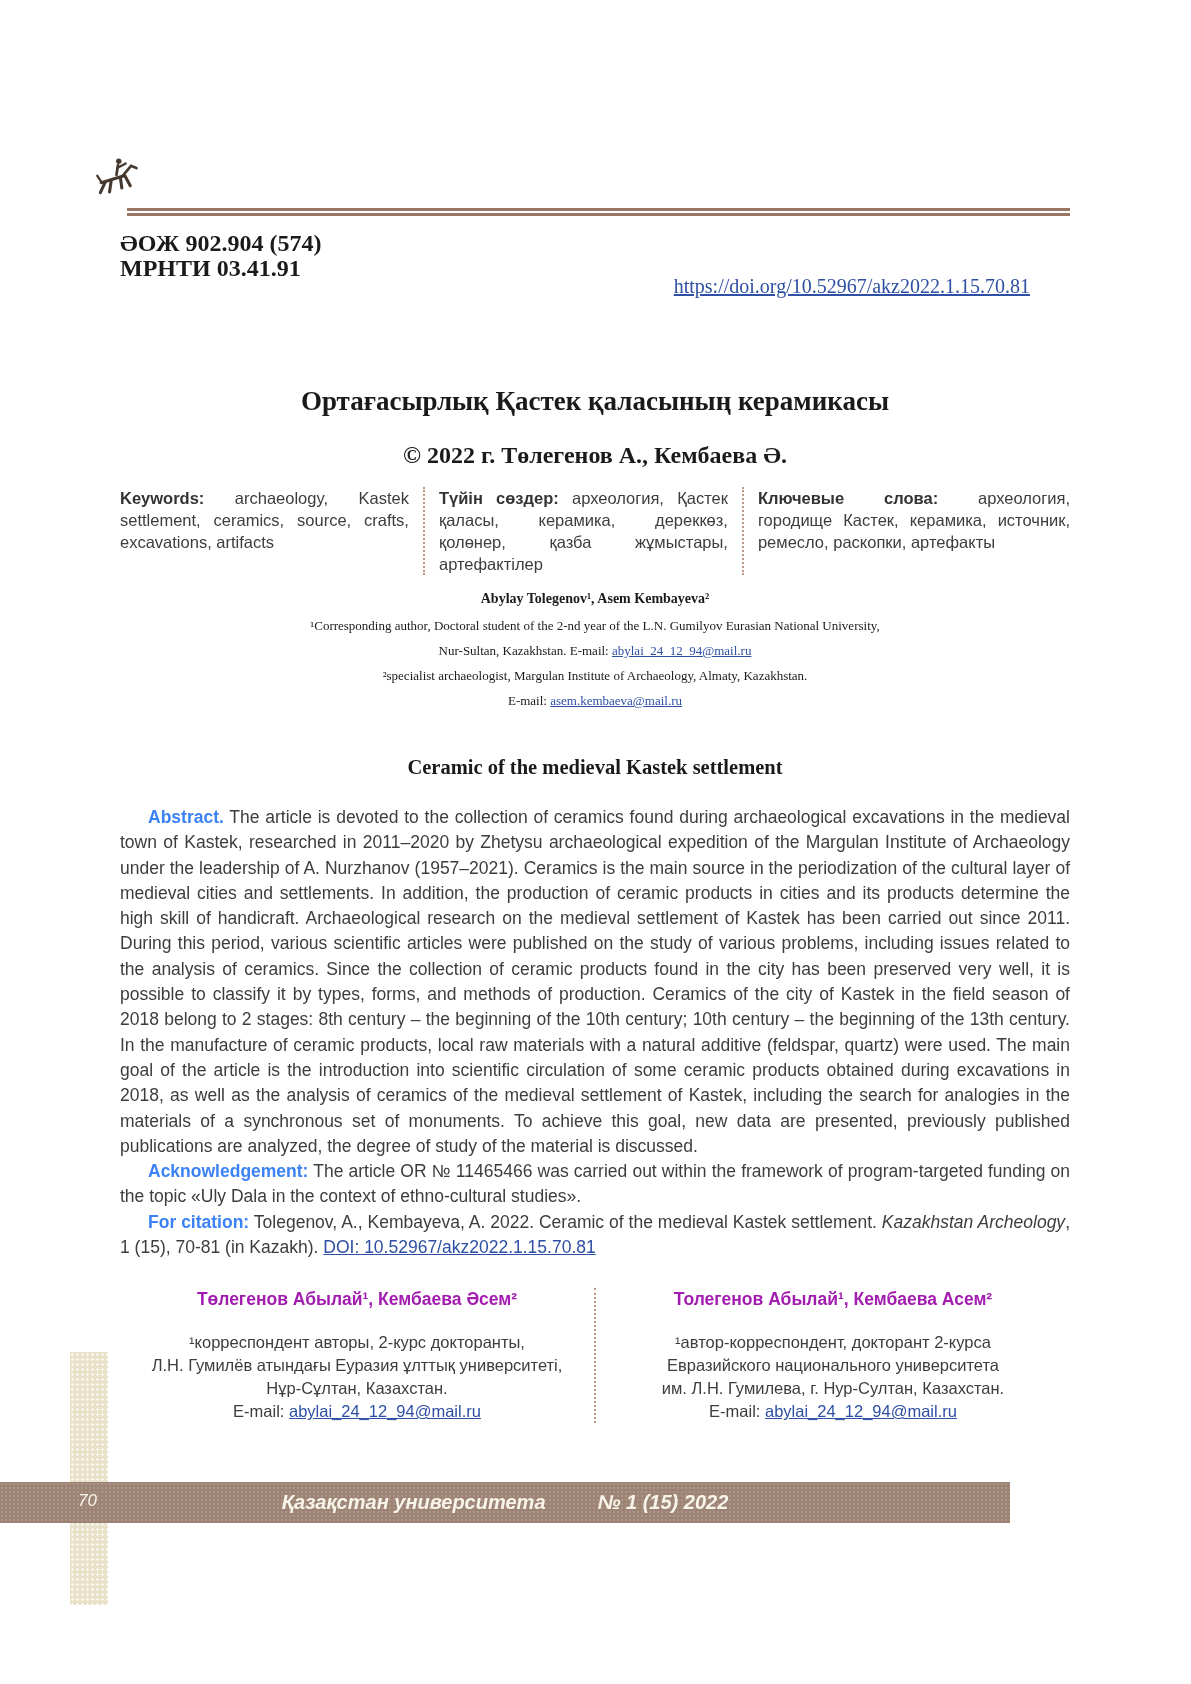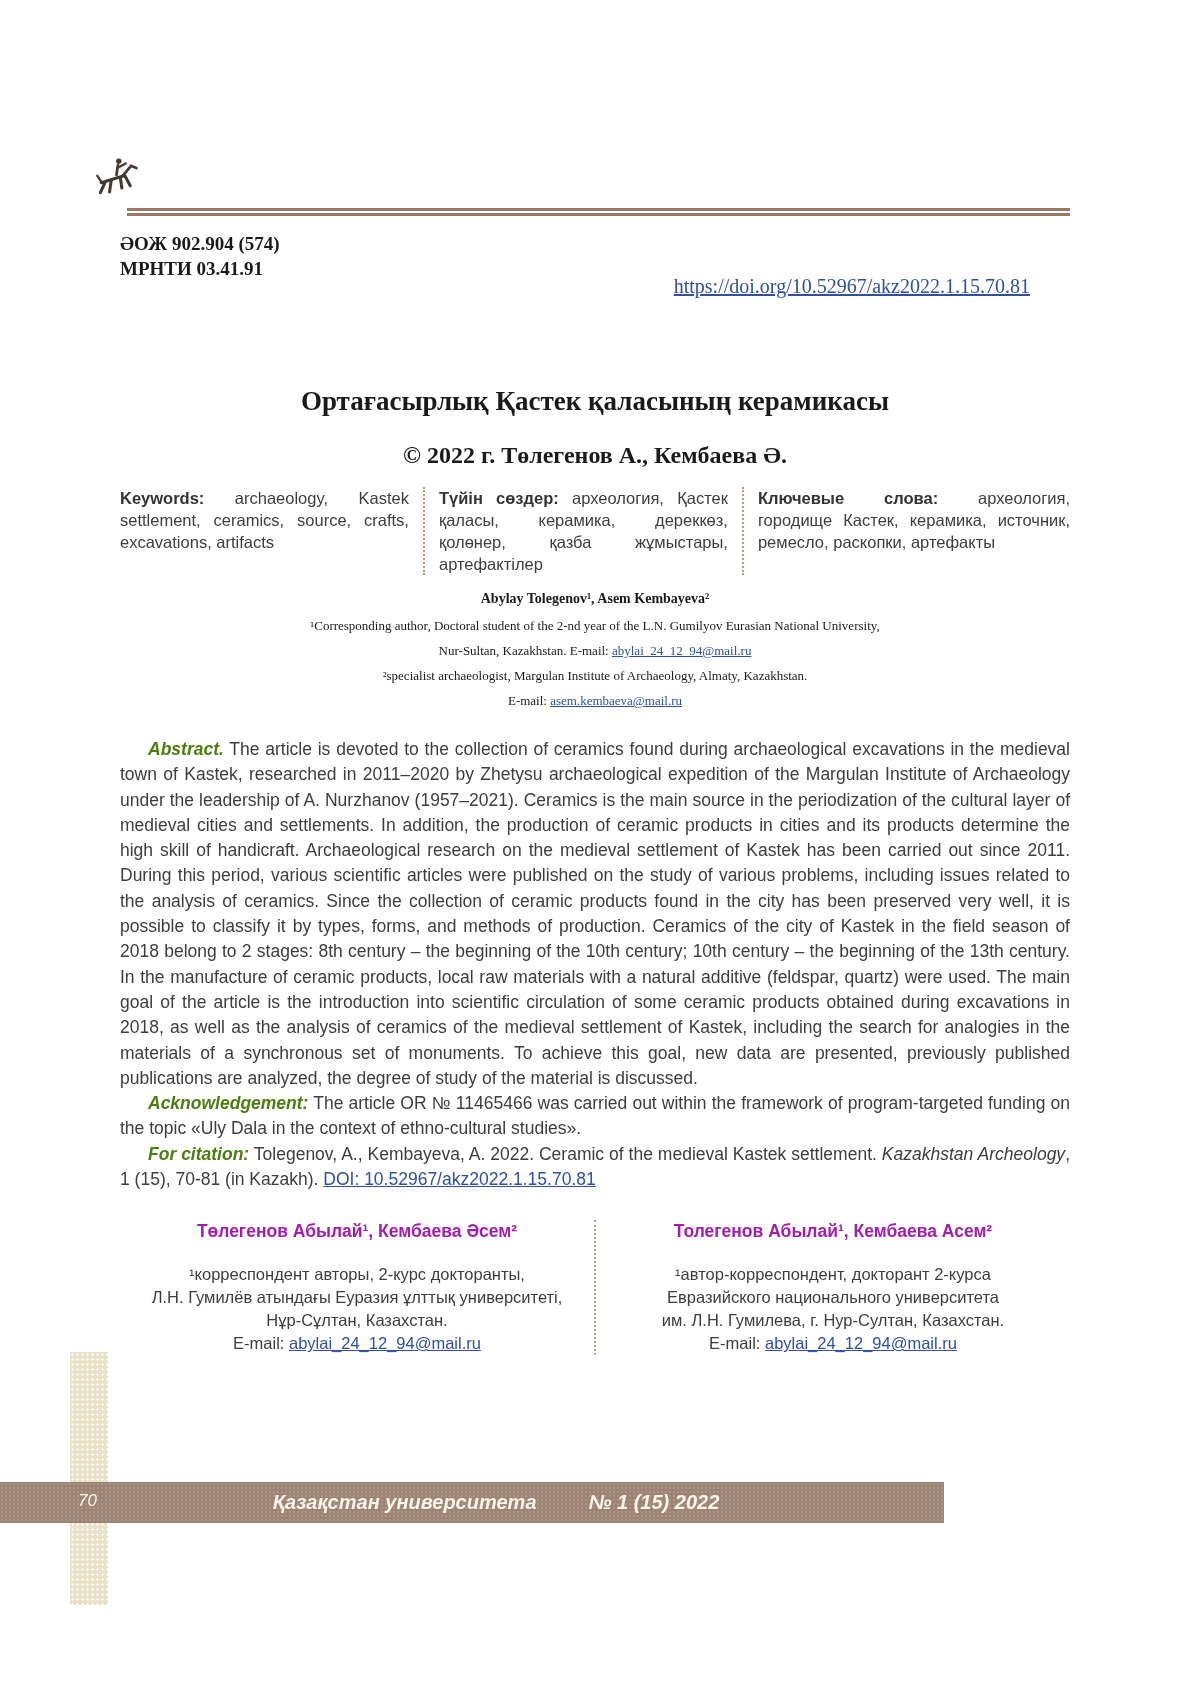--- a/index.html
+++ b/index.html
@@ -10,21 +10,21 @@
   .content { display:flow-root; padding:0 121px 0 120px; }
 
   
   .logo { position:absolute; left:95px; top:150px; width:46px; height:50px; }
   .logo svg { width:100%; height:100%; }
 
   
   .rule { margin-top:208px; margin-left:7px; height:2px;
           border-top:3px solid #9a7765; border-bottom:3px solid #9a7765; }
 
-  .udc-block { margin-top:15px; font-weight:bold; font-size:19px; line-height:25px; }
+  .udc-block { margin-top:15px; font-weight:bold; font-size:24px; line-height:25px; }
 
   .doi-line { margin-top:-8px; text-align:right; padding-right:40px; font-size:20px; line-height:26px; }
 
   a.lnk { color:#2e4fa3; text-decoration:underline; cursor:pointer; }
 
   .title-kz { margin-top:84px; text-align:center; font-weight:bold; font-size:27px; line-height:36px; }
   .copyright { margin-top:22px; text-align:center; font-weight:bold; font-size:24px; line-height:28px; }
 
   
   .kw-row { margin-top:18px; display:flex; font-family:"Liberation Sans", sans-serif;
@@ -36,42 +36,42 @@
 
   .names-en { margin-top:10px; text-align:center; font-weight:bold; font-size:14px; line-height:28px; }
   .affil-en { text-align:center; font-size:13px; line-height:25px; }
 
   .title-en { margin-top:40px; text-align:center; font-weight:bold; font-size:20.5px; line-height:28px; }
 
   
   .body-text { margin-top:24px; font-family:"Liberation Sans", sans-serif;
                font-size:17.5px; line-height:25.3px; color:#3d3d3d; }
   .body-text p { margin:0; text-align:justify; text-indent:28px; }
-  .body-text b { color:#4d7c0f;font-style:italic; }
+  .body-text b { color:#3b82f6; }
   .italic { font-style:italic; }
 
   
   .bottom-row { margin-top:28px; display:flex; font-family:"Liberation Sans", sans-serif;
                 font-size:16.5px; line-height:23px; color:#3d3d3d; }
   .b-col { flex:1 1 0; text-align:center; padding:0 20px; }
   .b-col + .b-col { border-left:2px dotted #bd9684; }
   .b-names { font-weight:bold; font-size:17.5px; color:#a21caf; margin-bottom:20px; }
 
   
   .beige-strip { position:absolute; left:70px; top:1352px; width:38px; height:253px;
                  background-color:#eae1c9;
                  background-image:radial-gradient(circle, rgba(255,255,255,.8) 1px, transparent 1.4px);
                  background-size:5px 5px; }
-  .footer-bar { position:absolute; left:0; top:1482px; width:896px; height:41px;
+  .footer-bar { position:absolute; left:0; top:1482px; width:1010px; height:41px;
                 background-color:#9c8374;
                 background-image:radial-gradient(circle, rgba(255,255,255,.14) 1px, transparent 1.4px);
                 background-size:4px 4px;
                 display:flex; align-items:center; justify-content:center;
                 font-family:"Liberation Sans", sans-serif; font-style:italic; font-weight:bold;
-                color:#f9f4ea; font-size:20px;padding-left:48px; }
+                color:#f9f4ea; font-size:20px; }
   .footer-bar .gap { width:52px; }
   .page-num { position:absolute; left:78px; top:9px; font-size:17px; font-weight:normal; }
 </style>
 </head>
 <body>
 
 <div class="page">
 
   <div class="logo">
     <svg viewBox="0 0 60 60" fill="none" stroke="#45392f" stroke-width="4" stroke-linecap="round">
@@ -110,20 +110,21 @@
     </div>
 
     <div class="names-en">Abylay Tolegenov¹, Asem Kembayeva²</div>
     <div class="affil-en">
       <div>¹Corresponding author, Doctoral student of the 2-nd year of the L.N. Gumilyov Eurasian National University,</div>
       <div><span>Nur-Sultan, Kazakhstan. E-mail: </span><a class="lnk">abylai_24_12_94@mail.ru</a></div>
       <div>²specialist archaeologist, Margulan Institute of Archaeology, Almaty, Kazakhstan.</div>
       <div><span>E-mail: </span><a class="lnk">asem.kembaeva@mail.ru</a></div>
     </div>
 
+    <div class="title-en">Ceramic of the medieval Kastek settlement</div>
 
     <div class="body-text">
       <p><b>Abstract.</b><span> The article is devoted to the collection of ceramics found during archaeological excavations in the medieval town of Kastek, researched in 2011–2020 by Zhetysu archaeological expedition of the Margulan Institute of Archaeology under the leadership of A. Nurzhanov (1957–2021). Ceramics is the main source in the periodization of the cultural layer of medieval cities and settlements. In addition, the production of ceramic products in cities and its products determine the high skill of handicraft. Archaeological research on the medieval settlement of Kastek has been carried out since 2011. During this period, various scientific articles were published on the study of various problems, including issues related to the analysis of ceramics. Since the collection of ceramic products found in the city has been preserved very well, it is possible to classify it by types, forms, and methods of production. Ceramics of the city of Kastek in the field season of 2018 belong to 2 stages: 8th century – the beginning of the 10th century; 10th century – the beginning of the 13th century. In the manufacture of ceramic products, local raw materials with a natural additive (feldspar, quartz) were used. The main goal of the article is the introduction into scientific circulation of some ceramic products obtained during excavations in 2018, as well as the analysis of ceramics of the medieval settlement of Kastek, including the search for analogies in the materials of a synchronous set of monuments. To achieve this goal, new data are presented, previously published publications are analyzed, the degree of study of the material is discussed.</span></p>
       <p><b>Acknowledgement:</b><span> The article OR № 11465466 was carried out within the framework of program-targeted funding on the topic «Uly Dala in the context of ethno-cultural studies».</span></p>
       <p><b>For citation:</b><span> Tolegenov, A., Kembayeva, A. 2022. Ceramic of the medieval Kastek settlement. </span><span class="italic">Kazakhstan Archeology</span><span>, 1 (15), 70-81 (in Kazakh). </span><a class="lnk">DOI: 10.52967/akz2022.1.15.70.81</a></p>
     </div>
 
     <div class="bottom-row">
       <div class="b-col">
         <div class="b-names">Төлегенов Абылай¹, Кембаева Әсем²</div>

